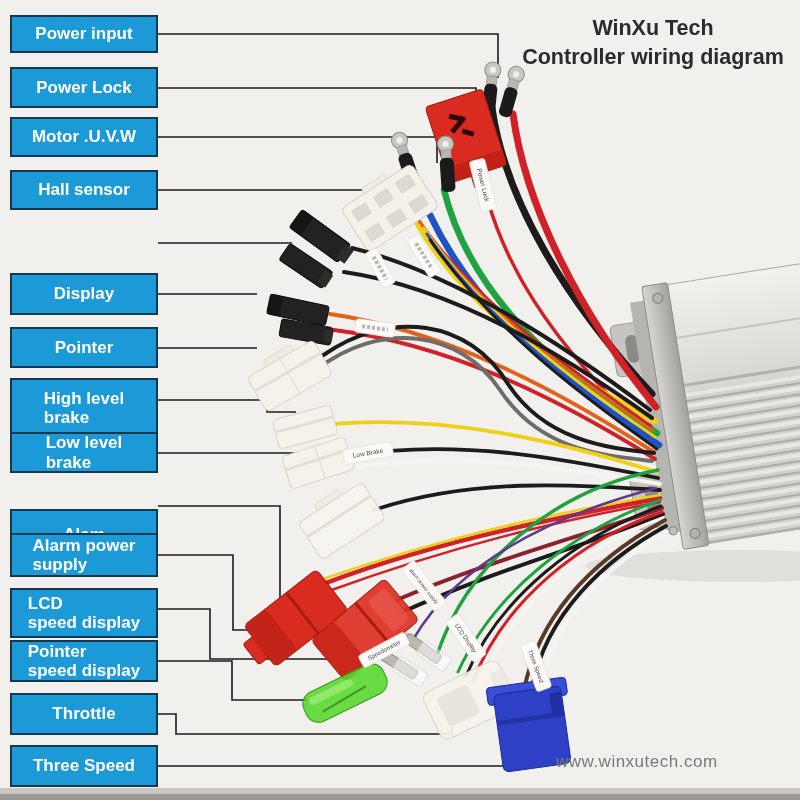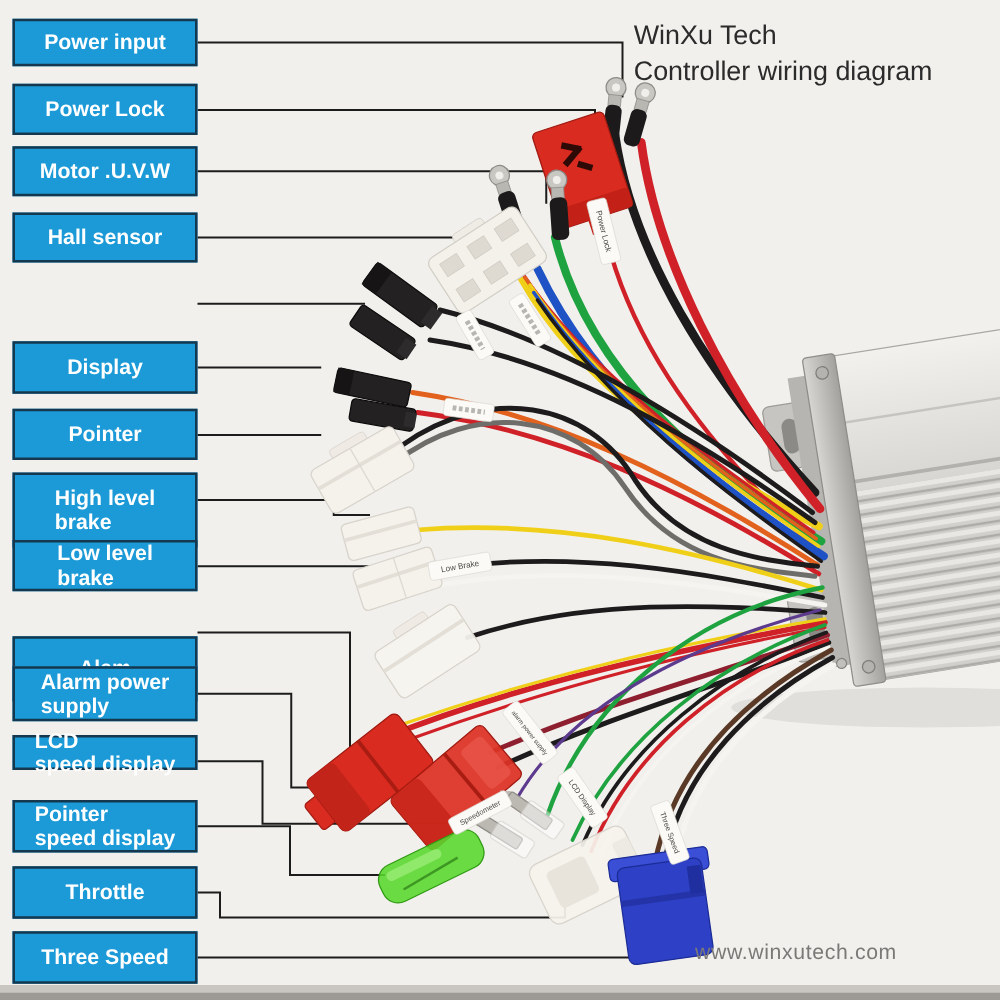--- a/index.html
+++ b/index.html
@@ -12,22 +12,23 @@
   svg{position:absolute;left:0;top:0;}
   .lbl{
     position:absolute;left:10px;width:148px;box-sizing:border-box;
     background:var(--label_blue);border:2px solid var(--label_border);
     color:#fff;font-weight:bold;font-size:17px;line-height:1.12;
     display:flex;align-items:center;justify-content:center;
     white-space:pre-line;
   }
   #title{
     position:absolute;left:507px;top:14px;width:292px;
-    color:var(--title_text);font-weight:normal;font-size:21.5px;line-height:1.34;
+    color:var(--title_text);font-weight:bold;font-size:21.5px;line-height:1.34;
     white-space:pre-line;
+    text-align:center;
   }
   #website{
     position:absolute;left:556px;top:752px;
     color:var(--website_text);font-size:17px;letter-spacing:.5px;
   }
   .sleeve-text{font-family:"Liberation Sans",sans-serif;fill:#4a4a46;}
   #bottom-strip1{position:absolute;left:0;top:788px;width:800px;height:6px;background:#c9c6c1;}
   #bottom-strip2{position:absolute;left:0;top:794px;width:800px;height:6px;background:#9d9a95;}
 </style>
 </head>
@@ -324,21 +325,21 @@
 <div class="lbl" style="top:117px;height:40px">Motor .U.V.W</div>
 <div class="lbl" style="top:273px;height:42px">Display</div>
 <div class="lbl" style="top:327px;height:41px">Pointer</div>
 <div class="lbl" style="top:378px;height:60px">High level
 brake</div>
 <div class="lbl" style="top:432px;height:41px">Low level
 brake</div>
 <div class="lbl" style="top:509px;height:52px">Alam</div>
 <div class="lbl" style="top:533px;height:44px">Alarm power
 supply</div>
-<div class="lbl" style="top:588px;height:28px">LCD
+<div class="lbl" style="top:588px;height:50px">LCD
 speed display</div>
 <div class="lbl" style="top:640px;height:42px">Pointer
 speed display</div>
 <div class="lbl" style="top:693px;height:42px">Throttle</div>
 <div class="lbl" style="top:745px;height:42px">Three Speed</div>
 
 <div id="title">WinXu Tech
 Controller wiring diagram</div>
 <div id="website">www.winxutech.com</div>
 

